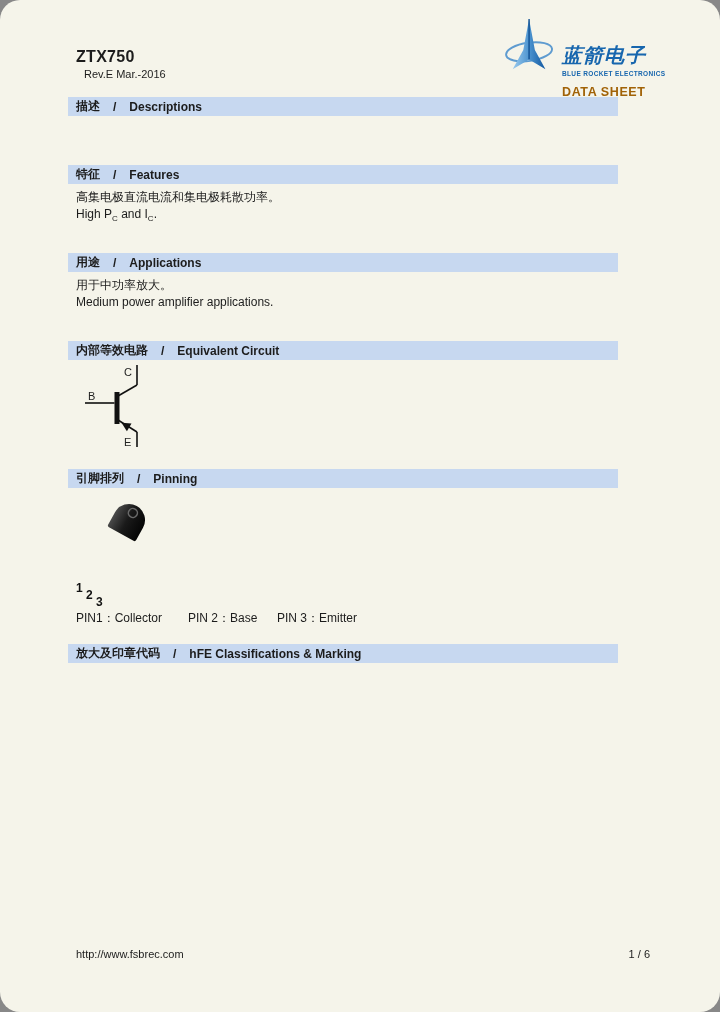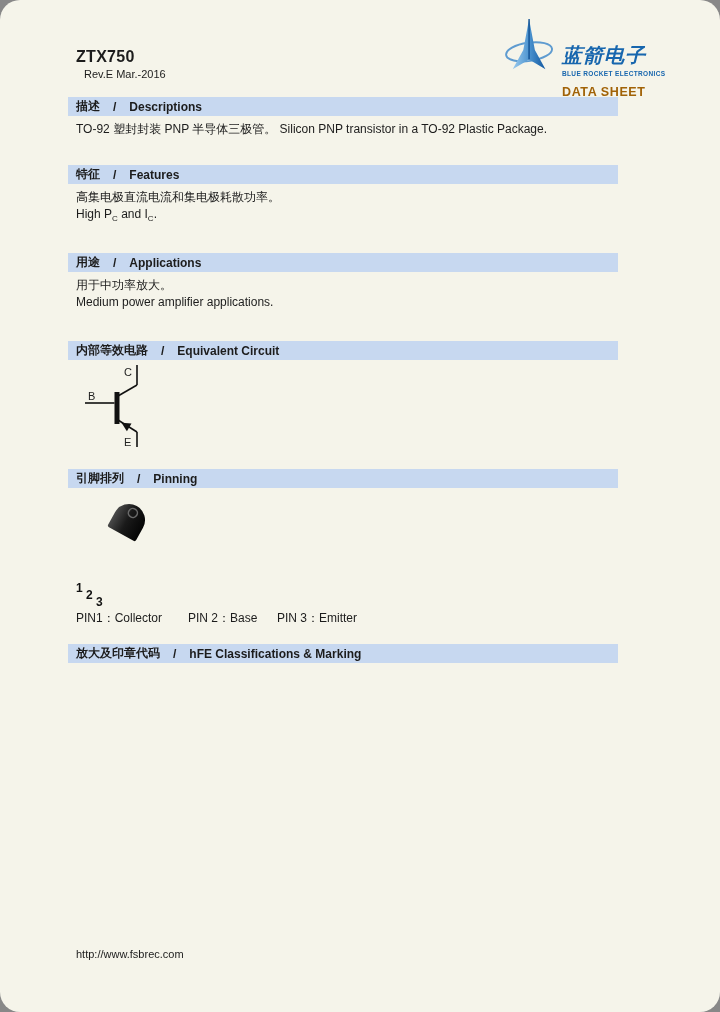--- a/index.html
+++ b/index.html
@@ -67,21 +67,20 @@
       <div class="brand-en">BLUE ROCKET ELECTRONICS</div>
       <div class="doc-label">DATA SHEET</div>
     </div>
   </div>
 
   <div class="bar" style="top:97px">
     <span>描述</span>
     <span class="sep">/</span>
     <span>Descriptions</span>
   </div>
-  <p class="body-line" style="top:121px">TO-92 塑封封装 PNP 半导体三极管。 Silicon PNP transistor in a TO-92 Plastic Package.</p>
 
   <div class="bar" style="top:165px">
     <span>特征</span>
     <span class="sep">/</span>
     <span>Features</span>
   </div>
   <p class="body-line" style="top:189px">高集电极直流电流和集电极耗散功率。</p>
   <p class="body-line" style="top:207px"><span>High P</span><sub class="sub">C</sub><span> and I</span><sub class="sub">C</sub><span>.</span></p>
 
   <div class="bar" style="top:253px">
@@ -147,14 +146,15 @@
   <span class="pin-label" style="left:188px; top:610px">PIN 2：Base</span>
   <span class="pin-label" style="left:277px; top:610px">PIN 3：Emitter</span>
 
   <div class="bar" style="top:644px">
     <span>放大及印章代码</span>
     <span class="sep">/</span>
     <span>hFE Classifications &amp; Marking</span>
   </div>
 
   <div class="abs footer-url">http://www.fsbrec.com</div>
+  <div class="abs footer-page">1 / 6</div>
 
 </div>
 
 </body></html>

